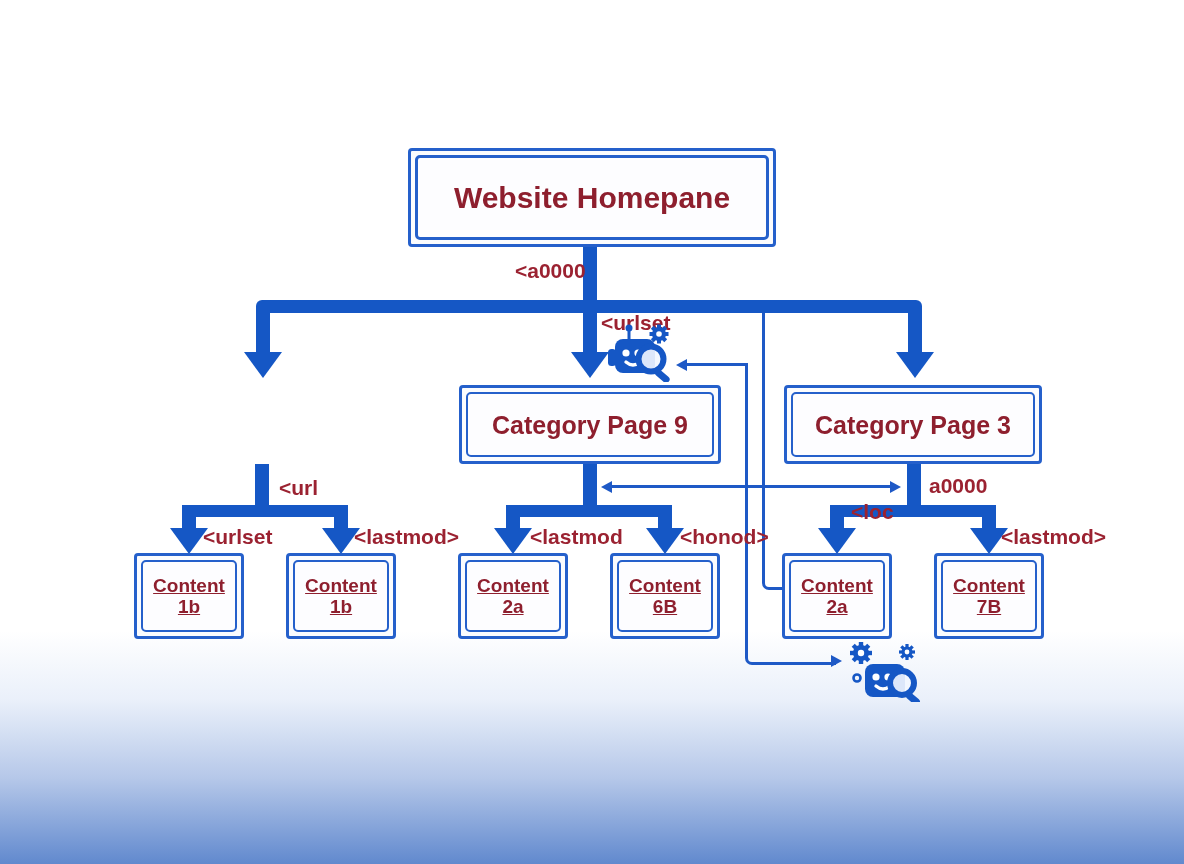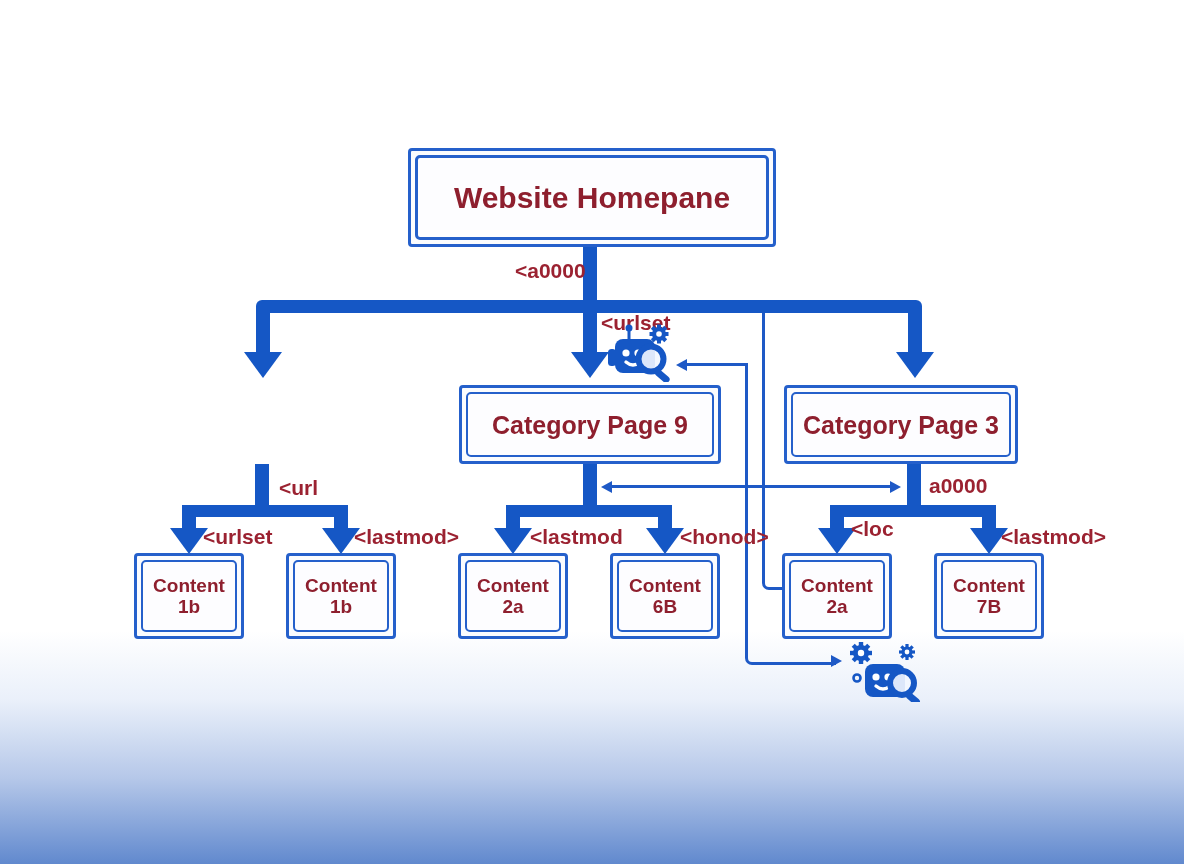--- a/index.html
+++ b/index.html
@@ -11,21 +11,21 @@
   
   .box{position:absolute;border:3px solid #2560cb;border-radius:4px;padding:4px;
        background:#fbfcfe;box-sizing:border-box;}
   .box-inner{width:100%;height:100%;border:2px solid #2560cb;border-radius:5px;
        display:flex;flex-direction:column;align-items:center;justify-content:center;
        box-sizing:border-box;background:#fdfdff;text-align:center;}
   .homepage .box-inner{border-width:3px;}
   .node-title{color:#8e1f2e;font-weight:bold;line-height:1.12;}
   .t-home{font-size:30px;}
   .t-cat{font-size:25px;}
-  .t-content{font-size:19px;}
+  .t-content{font-size:19px;text-decoration:underline;}
   
   .seg{position:absolute;background:#1557c5;}
   .rtop{border-radius:6px 6px 0 0;}
   .ah-down{position:absolute;width:0;height:0;
        border-left:19px solid transparent;border-right:19px solid transparent;
        border-top:26px solid #1557c5;}
   
   .tl{position:absolute;}
   .ah-left{position:absolute;width:0;height:0;border-top:6px solid transparent;
        border-bottom:6px solid transparent;border-right:11px solid #1e59c6;}
@@ -86,21 +86,21 @@
     <div class="box-inner">
       <div class="node-title t-home">Website Homepane</div>
     </div>
   </div>
 
   <div class="box" style="left:459px;top:385px;width:262px;height:79px;">
     <div class="box-inner">
       <div class="node-title t-cat">Category Page 9</div>
     </div>
   </div>
-  <div class="box" style="left:784px;top:385px;width:234px;height:79px;">
+  <div class="box" style="left:784px;top:385px;width:258px;height:79px;">
     <div class="box-inner">
       <div class="node-title t-cat">Category Page 3</div>
     </div>
   </div>
 
   <div class="box" style="left:134px;top:553px;width:110px;height:86px;">
     <div class="box-inner">
       <div class="node-title t-content">Content</div>
       <div class="node-title t-content">1b</div>
     </div>
@@ -137,21 +137,21 @@
   </div>
 
   <div class="label" style="left:515px;top:259px;width:60px;text-align:right;">&lt;a0000</div>
   <div class="label" style="left:601px;top:311px;">&lt;urlset</div>
   <div class="label" style="left:279px;top:476px;">&lt;url</div>
   <div class="label" style="left:929px;top:474px;">a0000</div>
   <div class="label" style="left:203px;top:525px;">&lt;urlset</div>
   <div class="label" style="left:354px;top:525px;">&lt;lastmod&gt;</div>
   <div class="label" style="left:530px;top:525px;">&lt;lastmod</div>
   <div class="label" style="left:680px;top:525px;">&lt;honod&gt;</div>
-  <div class="label" style="left:851px;top:517px;text-align:center;">&lt;loc</div>
+  <div class="label" style="left:851px;top:500px;text-align:center;">&lt;loc</div>
   <div class="label" style="left:1001px;top:525px;">&lt;lastmod&gt;</div>
 
   <div style="position:absolute;left:602px;top:324px;width:74px;height:58px;">
     <svg width="74" height="58" viewBox="0 0 74 58">
       <g fill="#1557c5">
         <circle cx="27" cy="4" r="3.5"></circle>
         <rect x="25.5" y="6" width="3" height="9"></rect>
         <rect x="6" y="25" width="8" height="17" rx="3.5"></rect>
         <rect x="13" y="15" width="40" height="34" rx="8"></rect>
         <g transform="translate(57,10)">

